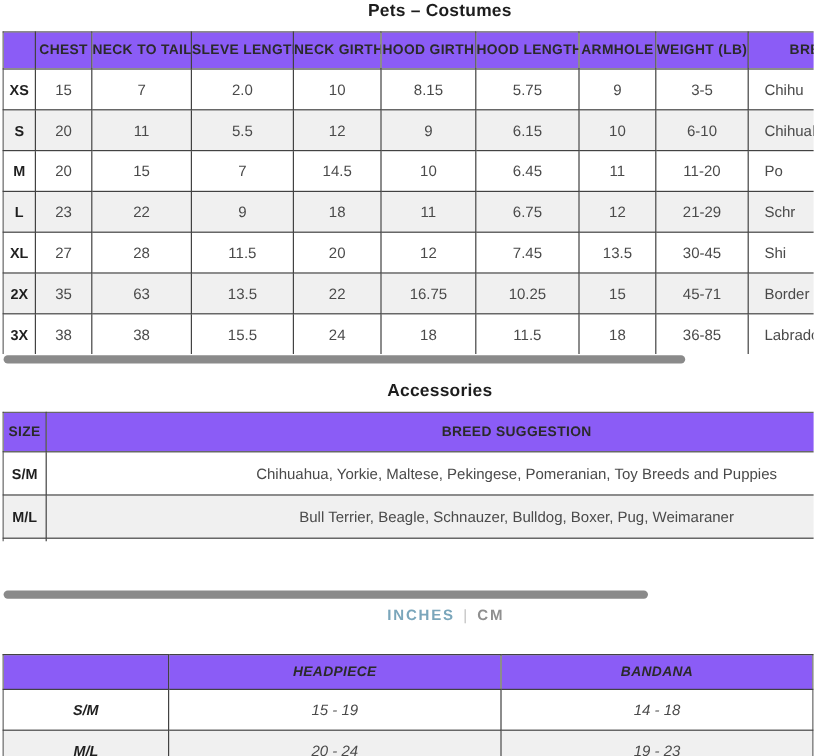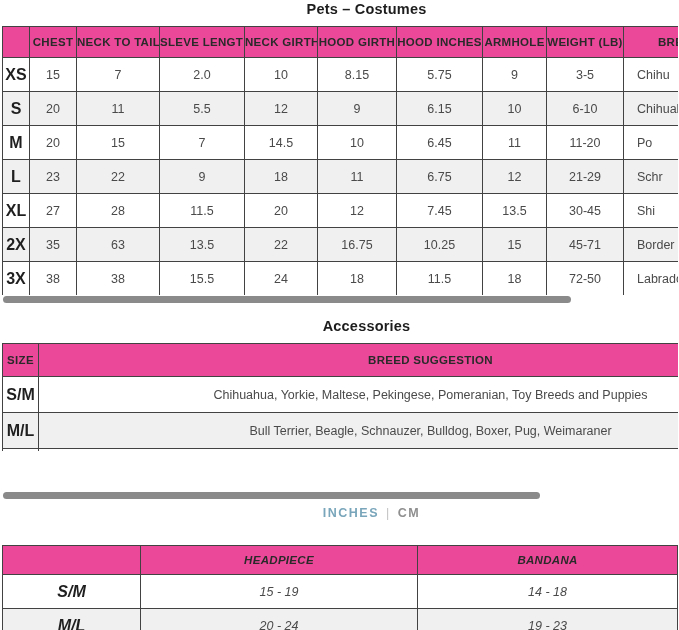--- a/index.html
+++ b/index.html
@@ -10,24 +10,24 @@
   .section-title{
     position:absolute;left:0;width:675px;text-align:center;
     font-weight:bold;font-size:14.5px;color:#1d1d1d;letter-spacing:.2px;margin-left:29px;
   }
   .tbl-clip{position:absolute;overflow:hidden;}
   table{border-collapse:collapse;table-layout:fixed;}
   td,th{
     border:1px solid #424242;text-align:center;vertical-align:middle;
     padding:0;overflow:hidden;white-space:nowrap;
   }
-  th{font-size:11.5px;font-weight:bold;color:#2a2a2a;letter-spacing:.3px;background:#ec4899;}
+  th{font-size:11.5px;font-weight:bold;color:#2a2a2a;letter-spacing:.3px;background:#8b5cf6;}
   td{font-size:12.5px;color:#4a4a4a;}
   tbody tr:nth-child(even) td{background:#f0f0f0;}
-  .size-col{font-weight:bold;color:#1f1f1f;font-size:16px;}
+  .size-col{font-weight:bold;color:#1f1f1f;font-size:12px;}
   
   #t1{width:781px;}
   #t1 th{height:30px;}
   #t1 td{height:33px;}
   #t1 .breed-cell{text-align:left;padding-left:13px;}
   #t1 .breed-head{text-align:left;padding-left:34px;}
   
   #t2{width:820px;}
   #t2 th{height:32px;}
   #t2 td{height:35px;}
@@ -68,21 +68,21 @@
         <col style="width:160px">
     </colgroup>
     <thead>
       <tr>
         <th></th>
         <th>CHEST</th>
         <th>NECK TO TAIL</th>
         <th>SLEVE LENGTH</th>
         <th>NECK GIRTH</th>
         <th>HOOD GIRTH</th>
-        <th>HOOD INCHES</th>
+        <th>HOOD LENGTH</th>
         <th>ARMHOLE</th>
         <th>WEIGHT (LB)</th>
         <th class="breed-head">BRE</th>
       </tr>
     </thead>
     <tbody>
       <tr>
         <td class="size-col">XS</td>
         <td>15</td>
         <td>7</td>
@@ -156,21 +156,21 @@
       </tr>
       <tr>
         <td class="size-col">3X</td>
         <td>38</td>
         <td>38</td>
         <td>15.5</td>
         <td>24</td>
         <td>18</td>
         <td>11.5</td>
         <td>18</td>
-        <td>72-50</td>
+        <td>36-85</td>
         <td class="breed-cell">Labrado</td>
       </tr>
     </tbody>
   </table>
 </div>
 
 <div class="h-scrollbar" style="left:3px;top:296px;width:568px;"></div>
 
 <div class="section-title" style="top:318px;">Accessories</div>
 

